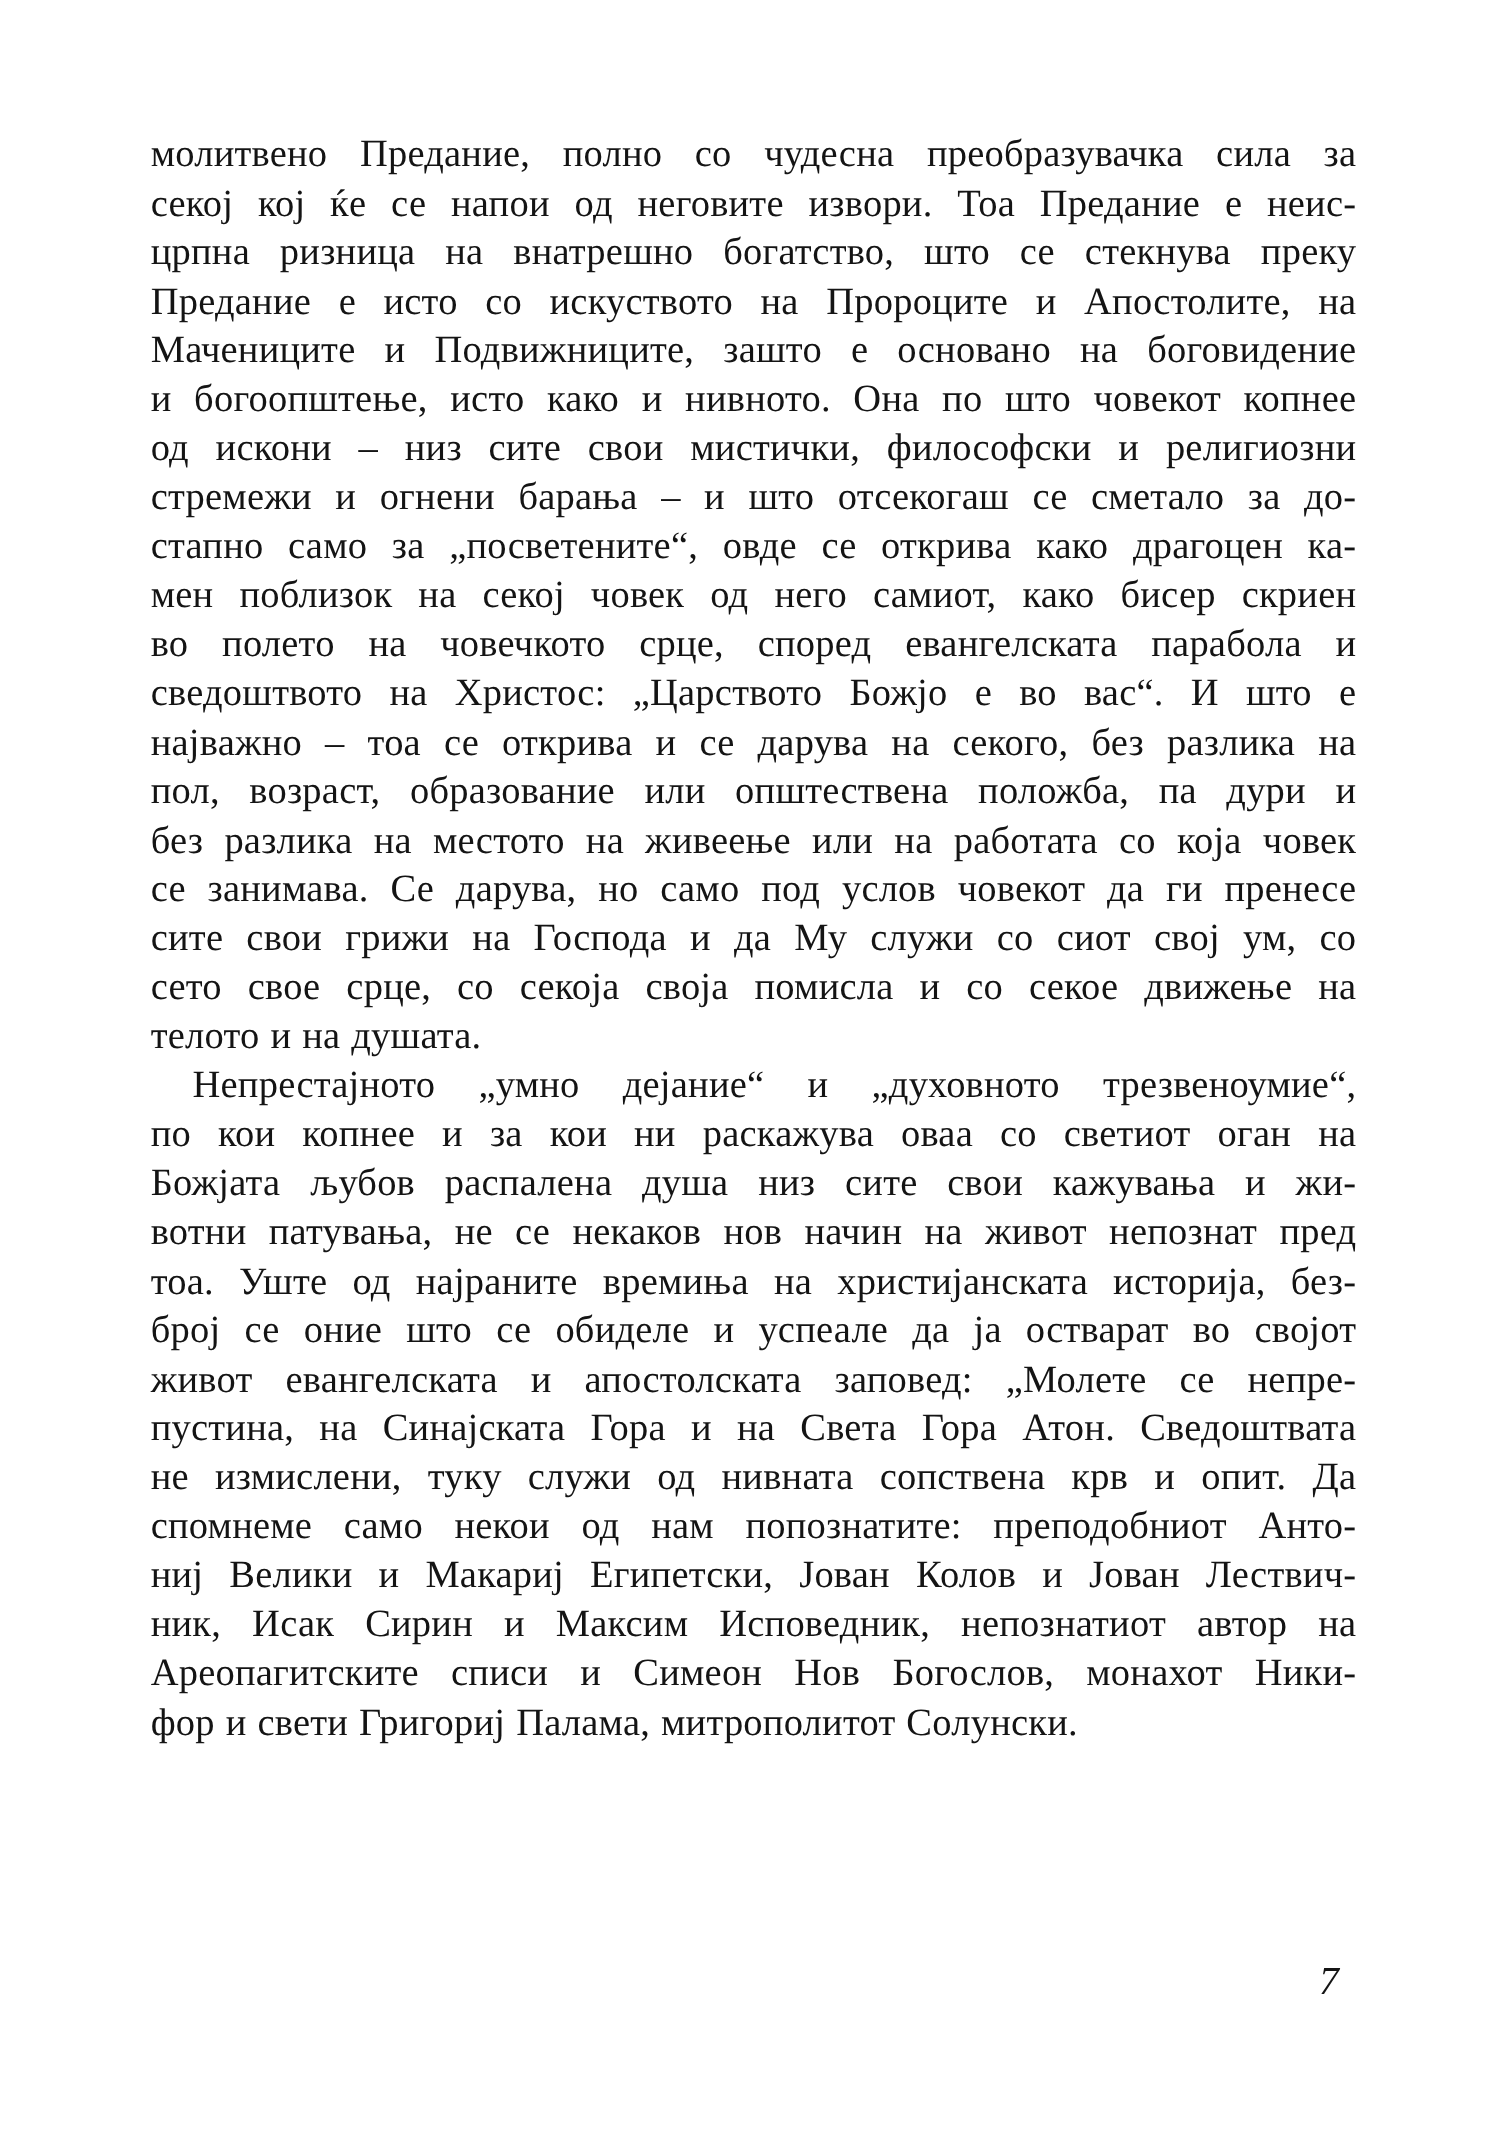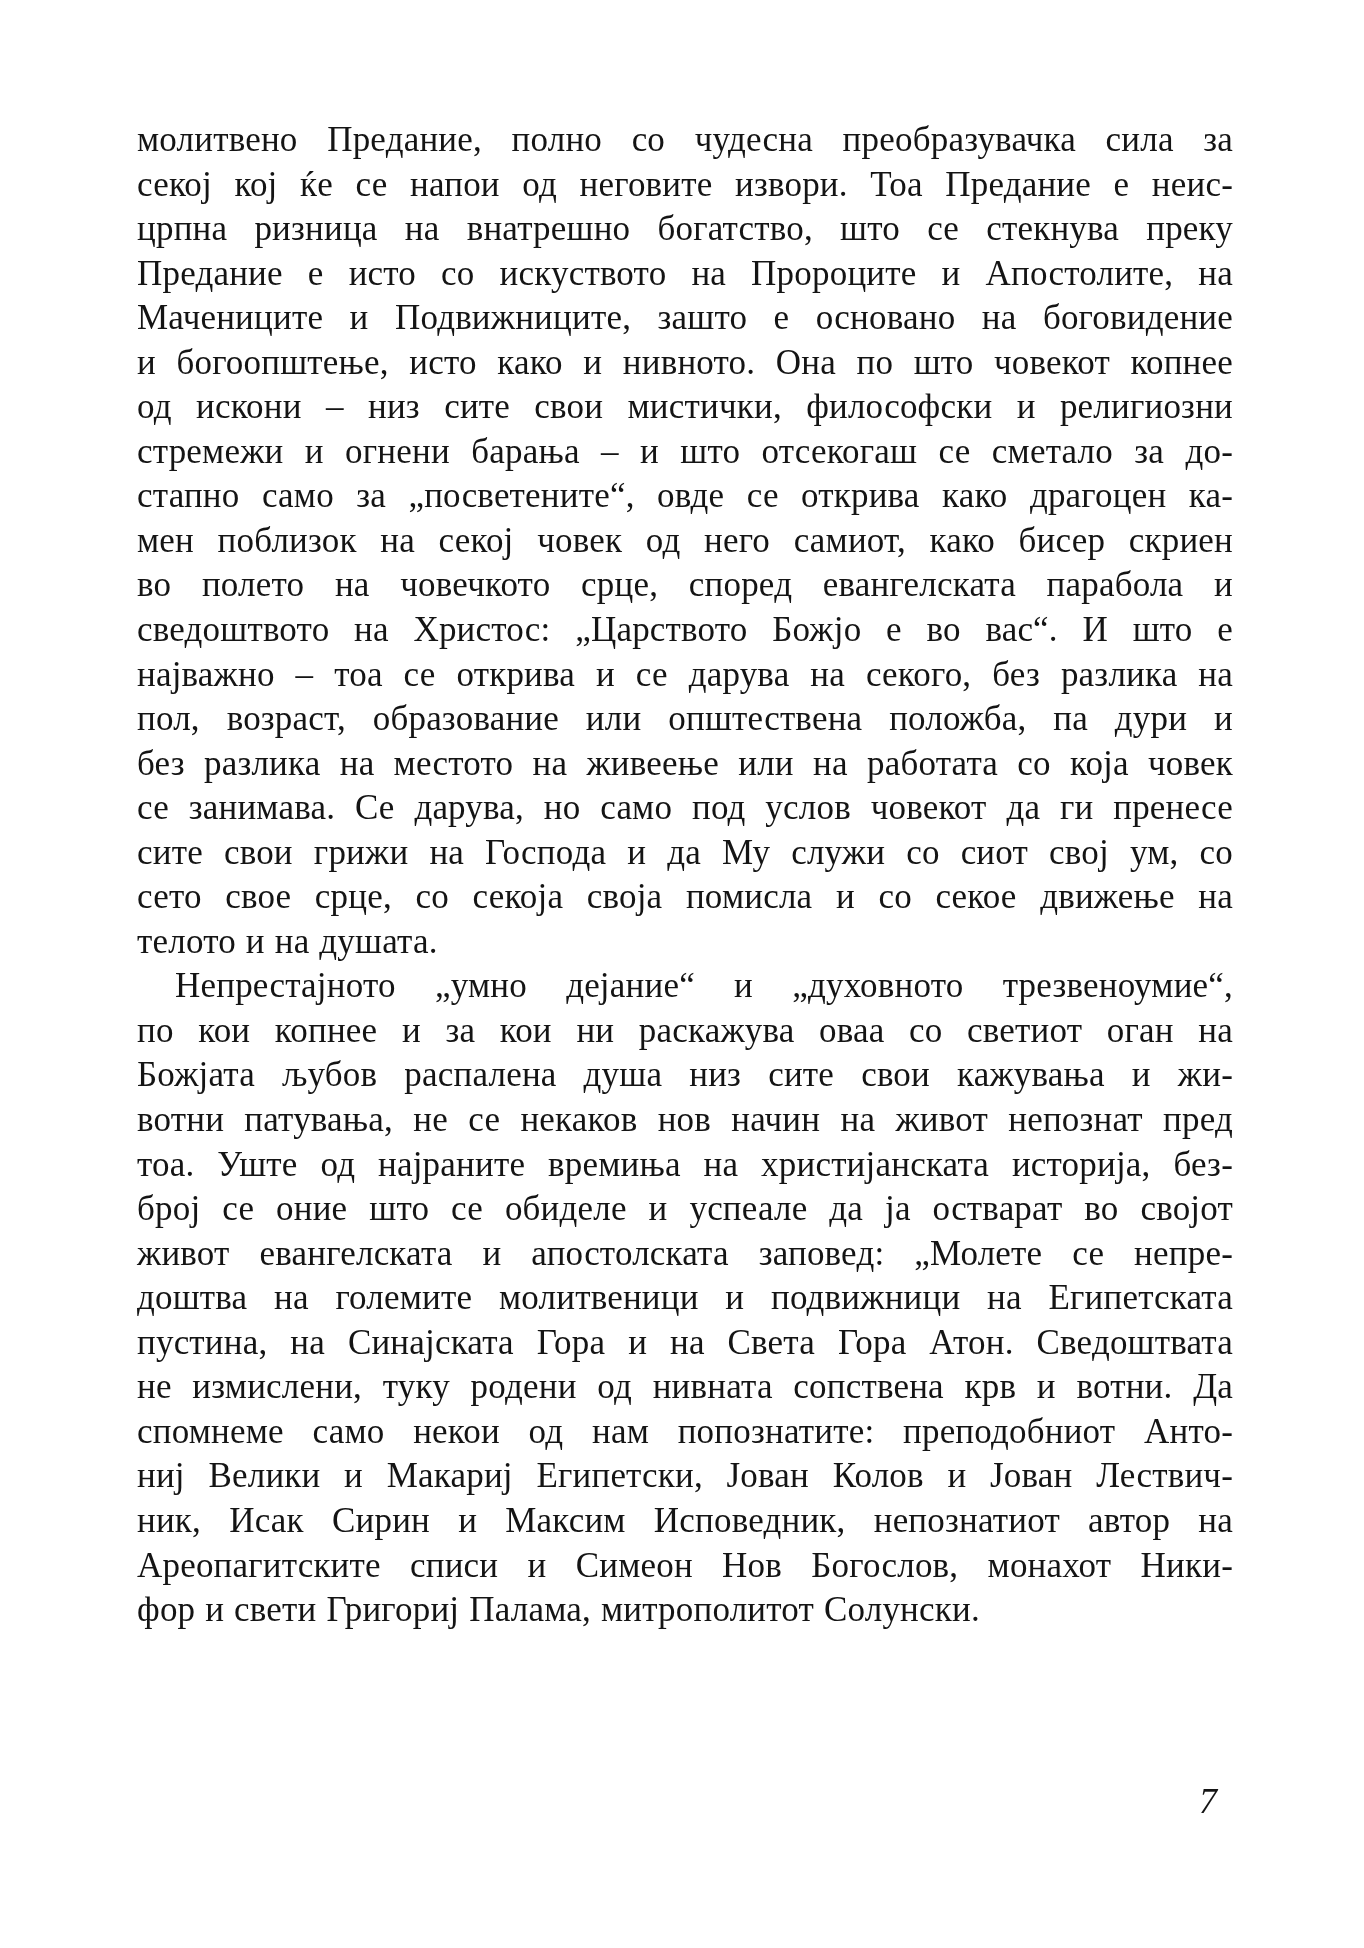--- a/index.html
+++ b/index.html
@@ -76,23 +76,22 @@
         <div class="line last">телото и на душата.</div>
       </div>
       <div class="paragraph">
         <div class="line indent">Непрестајното „умно дејание“ и „духовното трезвеноумие“,</div>
         <div class="line">по кои копнее и за кои ни раскажува оваа со светиот оган на</div>
         <div class="line">Божјата љубов распалена душа низ сите свои кажувања и жи-</div>
         <div class="line">вотни патувања, не се некаков нов начин на живот непознат пред</div>
         <div class="line">тоа. Уште од најраните времиња на христијанската историја, без-</div>
         <div class="line">број се оние што се обиделе и успеале да ја остварат во својот</div>
         <div class="line">живот евангелската и апостолската заповед: „Молете се непре-</div>
-        <div class="line">доштва на големите молитвеници и подвижници на Египетската</div>
         <div class="line">пустина, на Синајската Гора и на Света Гора Атон. Сведоштвата</div>
-        <div class="line">не измислени, туку родени од нивната сопствена крв и вотни. Да</div>
+        <div class="line">не измислени, туку служи од нивната сопствена крв и опит. Да</div>
         <div class="line">спомнеме само некои од нам попознатите: преподобниот Анто-</div>
         <div class="line">ниј Велики и Макариј Египетски, Јован Колов и Јован Лествич-</div>
         <div class="line">ник, Исак Сирин и Максим Исповедник, непознатиот автор на</div>
         <div class="line">Ареопагитските списи и Симеон Нов Богослов, монахот Ники-</div>
         <div class="line last">фор и свети Григориј Палама, митрополитот Солунски.</div>
       </div>
     </div>
   <div class="page-number">7</div>
 </div>
 

